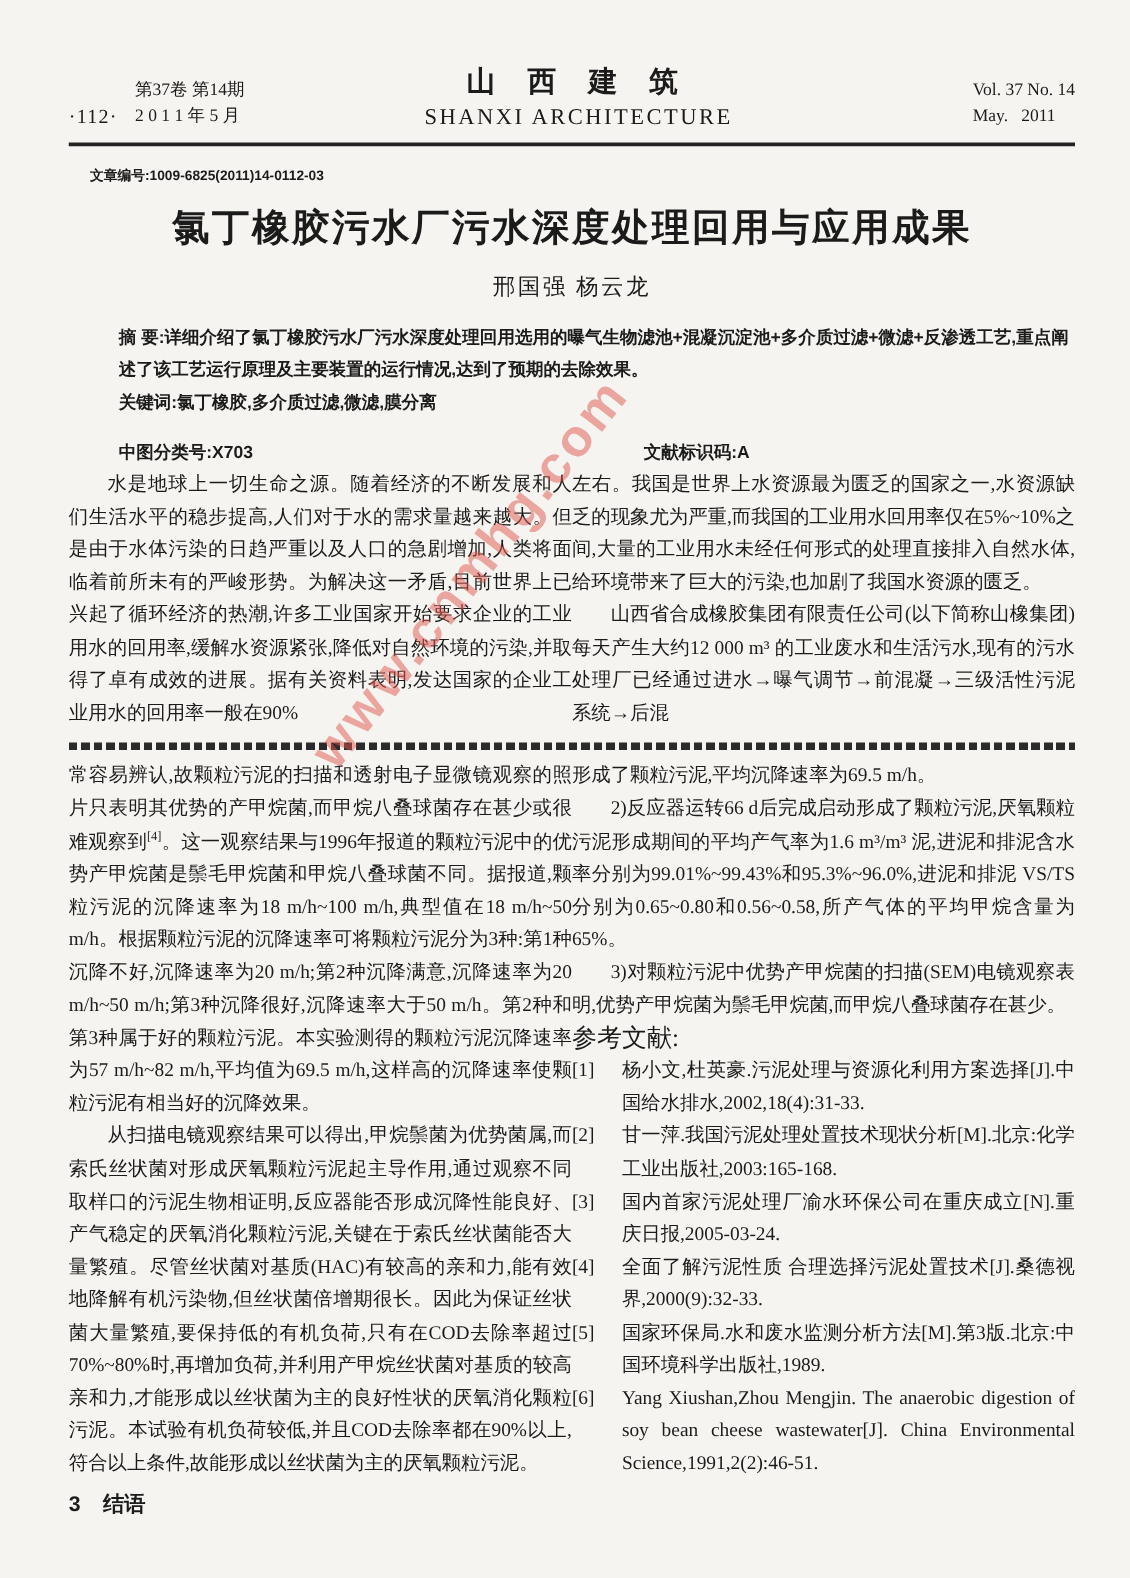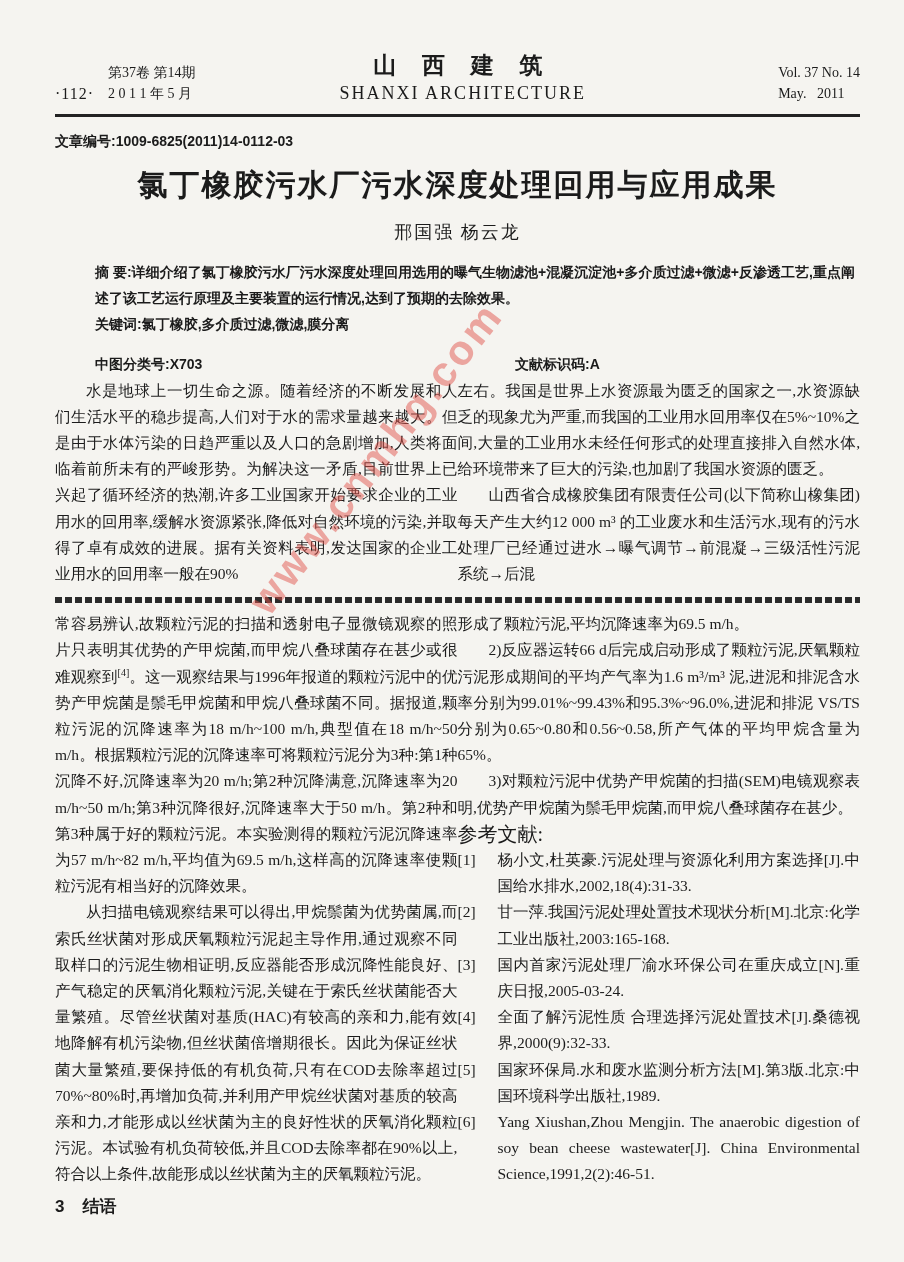--- a/index.html
+++ b/index.html
@@ -18,21 +18,21 @@
   .hdr{display:flex;align-items:flex-end;justify-content:space-between;}
   .hdr-left{display:flex;align-items:flex-end;gap:14px;}
   .pageno{font-size:16px;letter-spacing:1px;padding-bottom:1px;}
   .issue{font-size:14px;line-height:1.45;text-align:left;white-space:pre;}
   .hdr-center{text-align:center;transform:translateX(-24px);}
   .journal-cn{font-size:23px;letter-spacing:10px;font-weight:600;}
   .journal-en{font-size:18px;letter-spacing:2px;margin-top:2px;}
   .hdr-right{font-size:14px;line-height:1.5;text-align:left;}
   .hdr-rule{border:none;border-top:3px solid #222;margin:10px 0 0 0;}
   
-  .article-id{font-size:14px;font-weight:700;font-family:"Liberation Sans","DejaVu Sans",sans-serif;margin-top:16px;}
+  .article-id{font-size:11px;font-weight:700;font-family:"Liberation Sans","DejaVu Sans",sans-serif;margin-top:16px;margin-left:17px;}
   .title{font-size:30px;font-weight:700;text-align:center;margin-top:14px;letter-spacing:2px;}
   .authors{font-size:18px;text-align:center;margin-top:14px;letter-spacing:2px;}
   .abs-block{margin:16px 0 0 40px;width:760px;font-family:"Liberation Sans","DejaVu Sans",sans-serif;
              font-size:14px;font-weight:600;line-height:1.85;text-align:justify;}
   .abs-label,.kw-label,.clc-label,.doccode-label{font-weight:700;}
   .clc-row{display:flex;margin-top:14px;}
   .clc-cell{width:420px;}
   
   .cols{display:flex;gap:0;}
   .col{flex:1 1 0;font-size:15.5px;line-height:26.2px;text-align:justify;}

